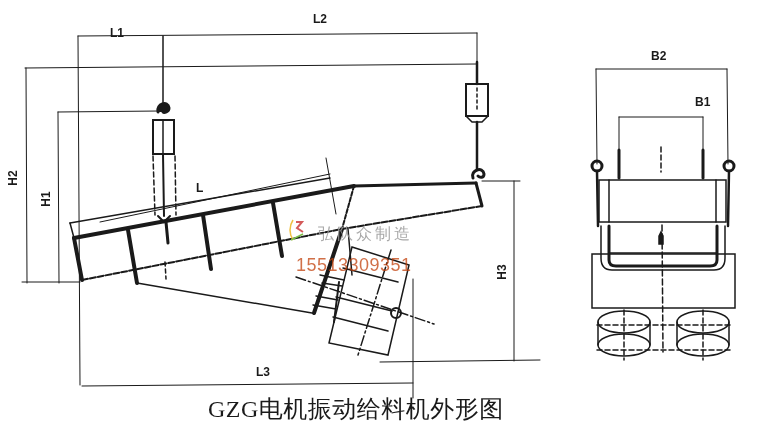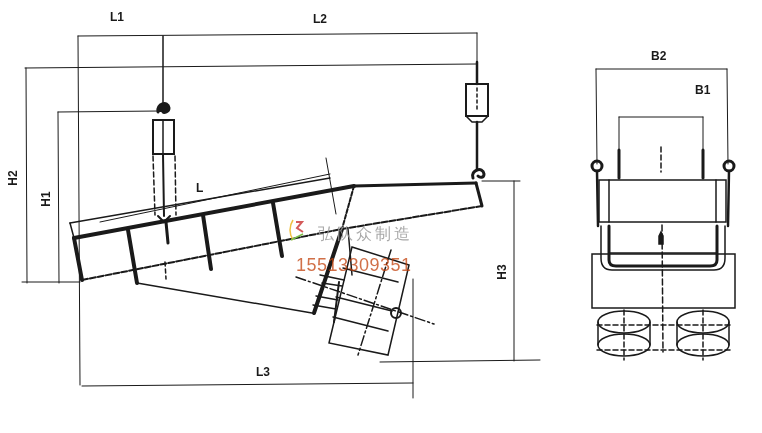--- a/index.html
+++ b/index.html
@@ -151,31 +151,32 @@
         <line x1="677" y1="322" x2="677" y2="345"></line>
         <line x1="729" y1="322" x2="729" y2="345"></line>
         <line x1="597" y1="325" x2="730" y2="325" stroke-dasharray="5,3"></line>
         <line x1="597" y1="350" x2="730" y2="350" stroke-dasharray="5,3"></line>
         <line x1="624" y1="310" x2="624" y2="360" stroke-dasharray="5,3"></line>
         <line x1="703" y1="310" x2="703" y2="360" stroke-dasharray="5,3"></line>
       </g>
     </g>
   </svg>
 
-  <span class="lbl" style="left:110px; top:11px;">L1</span>
+  <span class="lbl" style="left:110px; top:27px;">L1</span>
   <span class="lbl" style="left:313px; top:13px;text-align:center;">L2</span>
   <span class="lbl" style="left:196px; top:182px;">L</span>
   <span class="lbl" style="left:256px; top:366px;">L3</span>
   <span class="lbl vlbl" style="left:5px; top:172px;">H2</span>
   <span class="lbl vlbl" style="left:38px; top:193px;">H1</span>
   <span class="lbl vlbl" style="left:494px; top:266px;">H3</span>
   <span class="lbl" style="left:651px; top:50px;">B2</span>
-  <span class="lbl" style="left:653px; top:84px;padding-left:42px;">B1</span>
+  <span class="lbl" style="left:653px; top:96px;padding-left:42px;">B1</span>
 
   <svg class="wm-logo" viewBox="0 0 22 26">
     <path d="M6,2 C2,8 2,16 6,22" stroke="#f0c040" stroke-width="1.5" fill="none"></path>
     <path d="M9,4 L15,4 L10,10 L16,14" stroke="#d45a5a" stroke-width="2" fill="none"></path>
     <path d="M4,22 L16,16" stroke="#7cc04a" stroke-width="1.5" fill="none"></path>
   </svg>
   <span class="wm-text">弘队众制造</span>
   <span class="wm-phone">15513309351</span>
 
+  <div class="caption">GZG电机振动给料机外形图</div>
 </div>
 
 </body></html>

